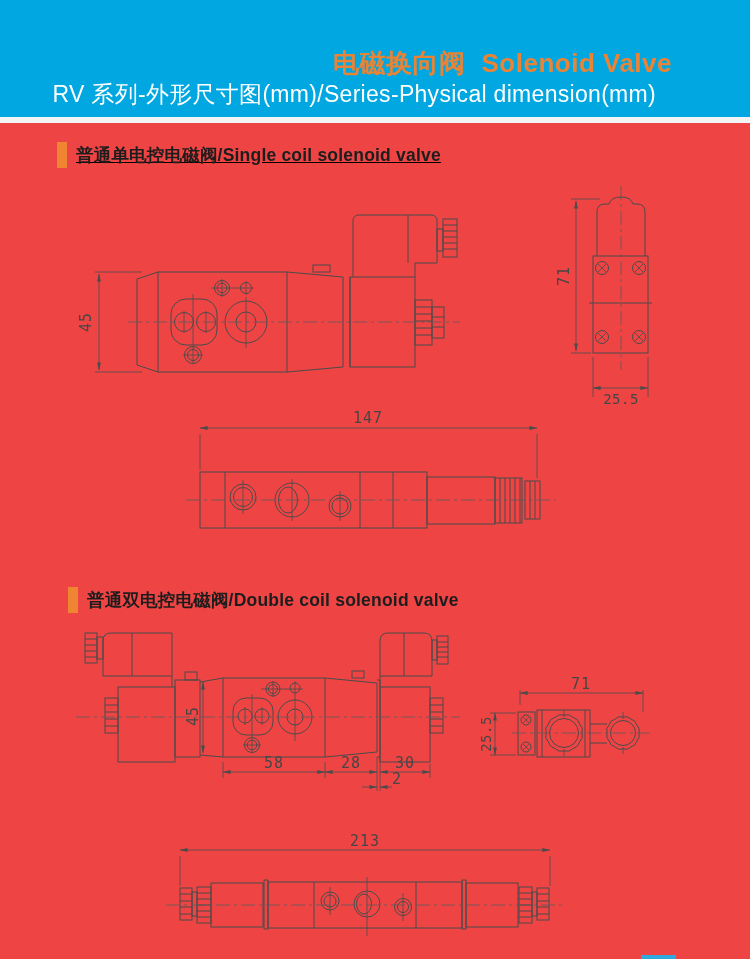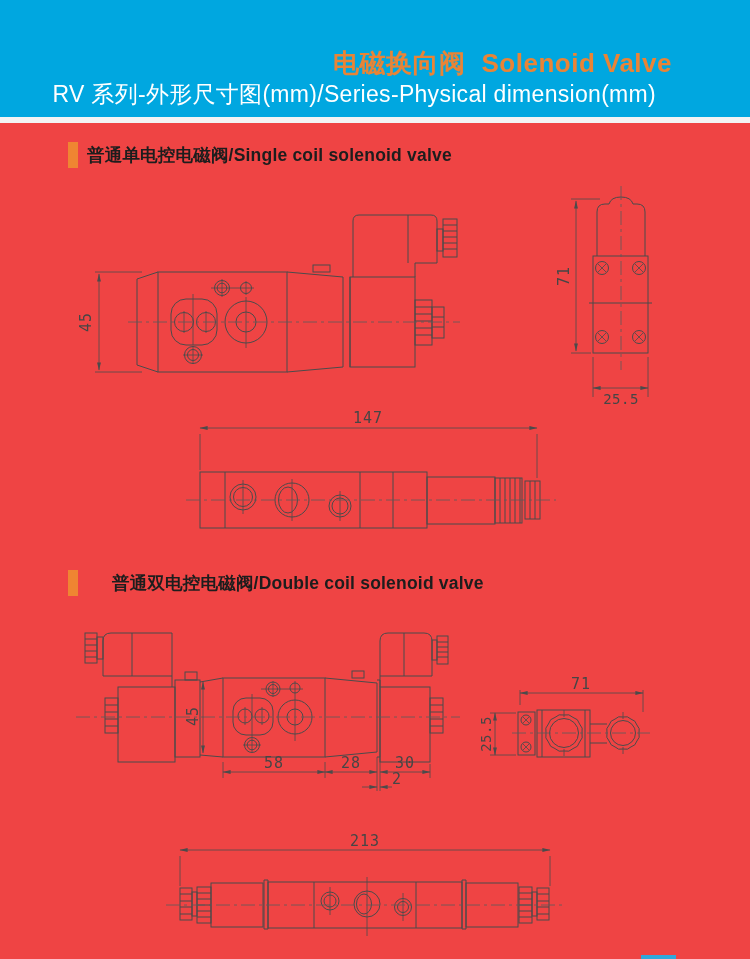--- a/index.html
+++ b/index.html
@@ -32,21 +32,21 @@
 <div class="page">
 
   <div class="header">
     <div class="title-line">
       <span>电磁换向阀</span><span class="gap"></span><span>Solenoid Valve</span>
     </div>
     <div class="subtitle-line">RV 系列-外形尺寸图(mm)/Series-Physical dimension(mm)</div>
   </div>
   <div class="header-strip"></div>
 
-  <div class="section-head" style="left:68px;top:142px;">
+  <div class="section-head" style="left:57px;top:142px;text-decoration:underline;">
     <div class="section-bar"></div>
     <div class="section-label">普通单电控电磁阀/Single coil solenoid valve</div>
   </div>
 
   <svg style="left:60px;top:188px;" width="420" height="212" viewBox="60 188 420 212">
     <defs>
       <marker id="arw" viewBox="0 0 10 8" refX="9.5" refY="4" markerWidth="11" markerHeight="8" orient="auto-start-reverse">
         <path d="M0,1.6 L10,4 L0,6.4 z" fill="#4b4b4b"></path>
       </marker>
     </defs>
@@ -150,21 +150,21 @@
       <circle class="ln" cx="292" cy="500" r="17"></circle>
         <ellipse class="ln" cx="288" cy="500" rx="9.5" ry="13"></ellipse>
       <path class="dim" d="M292,479 V521"></path>
       <circle class="ln" cx="340" cy="506" r="11"></circle>
         <circle class="ln" cx="340" cy="506" r="8"></circle>
       <path class="dim" d="M340,491 V521"></path>
     </g>
     <path class="cl" d="M186,500 H556"></path>
   </svg>
 
-  <div class="section-head" style="left:68px;top:570px;gap:25px;">
+  <div class="section-head" style="left:68px;top:587px;">
     <div class="section-bar"></div>
     <div class="section-label">普通双电控电磁阀/Double coil solenoid valve</div>
   </div>
 
   <svg style="left:58px;top:608px;" width="435" height="202" viewBox="58 608 435 202">
     <g>
       <rect class="ln" x="85" y="633" width="12" height="30"></rect>
       <path class="ln" d="M85,639 h12 M85,645 h12 M85,651 h12 M85,657 h12"></path>
       <rect class="ln" x="97" y="637" width="6" height="22"></rect>
       <path class="ln" d="M172,633 H111 Q103,633 103,641 V676 H172 M172,633 V687 M132,633 V676"></path>

